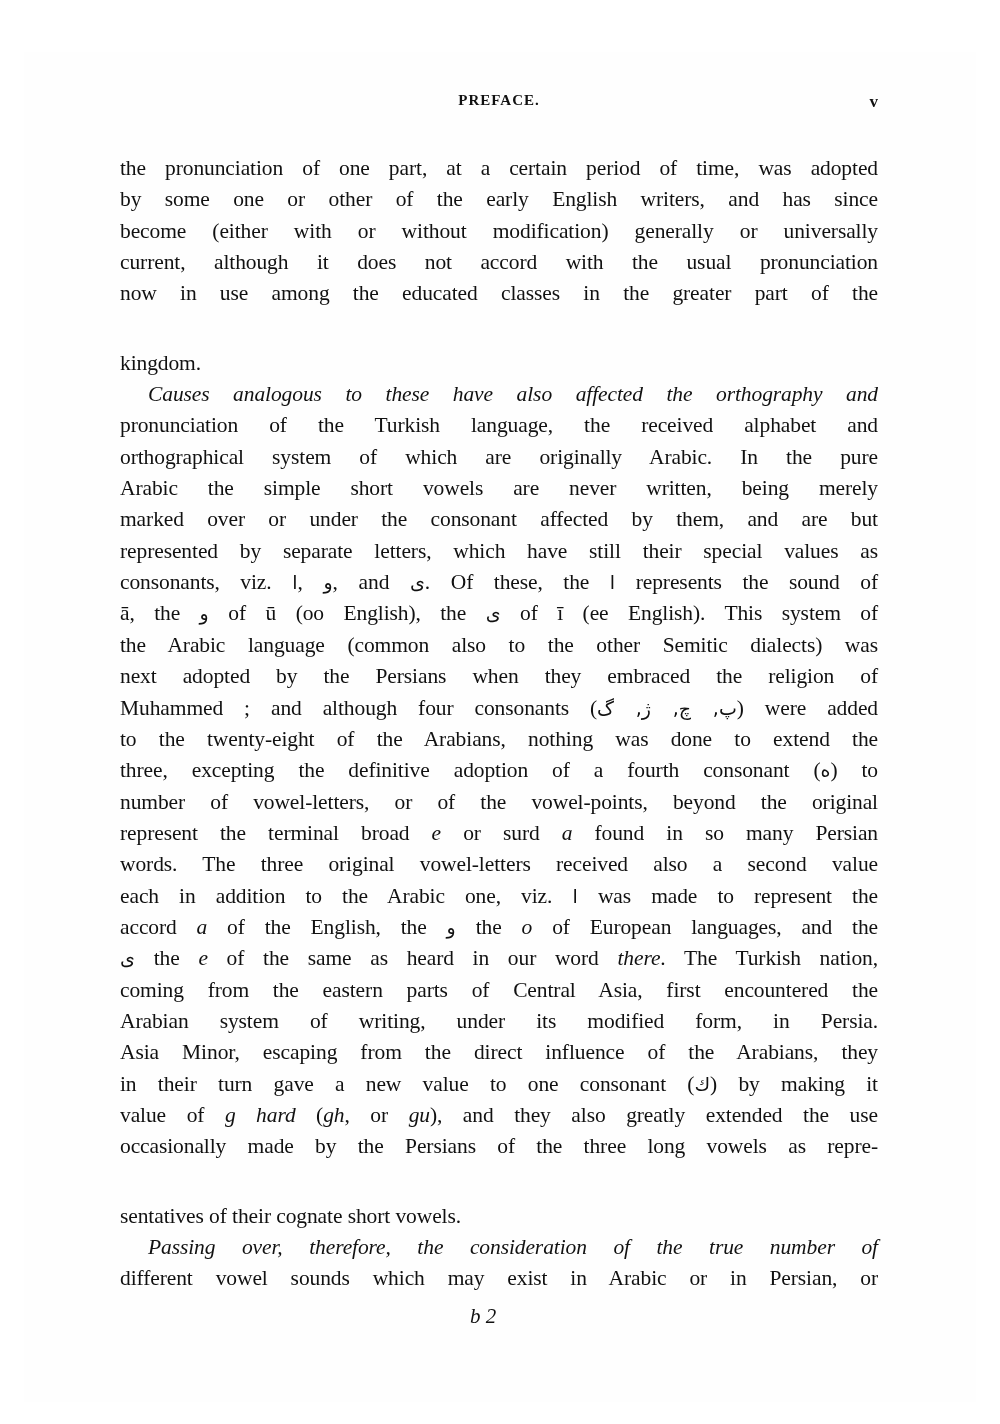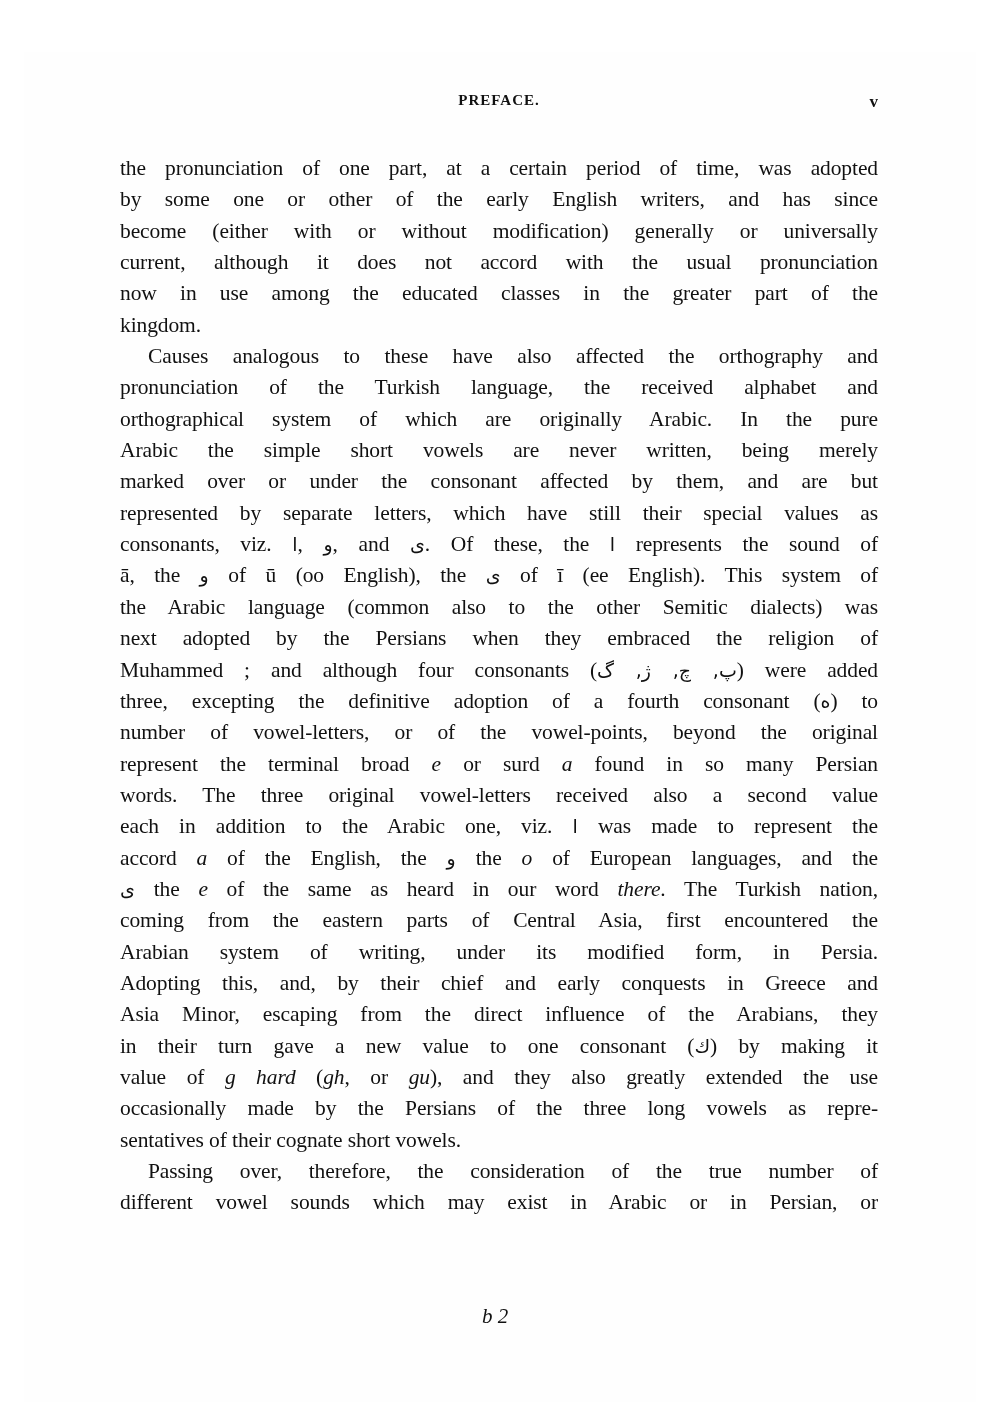--- a/index.html
+++ b/index.html
@@ -57,35 +57,37 @@
     height: 31.35px;
     line-height: 31.35px;
     font-size: 21.5px;
     white-space: nowrap;
     text-align: justify;
     text-align-last: justify;
     letter-spacing: -0.1px;
   }
   .line.last {
     text-align-last: left;
+    margin-top: 38px;
   }
   .line.indent {
     padding-left: 28px;
+    font-style: italic;
   }
   .ar {
     font-family: "DejaVu Sans", sans-serif;
     font-size: 19px;
     direction: ltr;
     unicode-bidi: isolate;
   }
   i { font-style: italic; }
   .signature {
     position: absolute;
     top: 1304px;
-    left: 116px;
+    left: 104px;
     width: 758px;
     text-align: center;
     font-size: 21px;
   }
 </style>
 </head>
 <body>
 
 <div class="page"></div>
 
@@ -107,30 +109,30 @@
   <span class="line">pronunciation of the Turkish language, the received alphabet and</span>
   <span class="line">orthographical system of which are originally Arabic. In the pure</span>
   <span class="line">Arabic the simple short vowels are never written, being merely</span>
   <span class="line">marked over or under the consonant affected by them, and are but</span>
   <span class="line">represented by separate letters, which have still their special values as</span>
   <span class="line"><span>consonants, viz. </span><span class="ar">ا</span><span>, </span><span class="ar">و</span><span>, and </span><span class="ar">ى</span><span>.  Of these, the </span><span class="ar">ا</span><span> represents the sound of</span></span>
   <span class="line"><span>ā, the </span><span class="ar">و</span><span> of ū (oo English), the </span><span class="ar">ى</span><span> of ī (ee English).  This system of</span></span>
   <span class="line">the Arabic language (common also to the other Semitic dialects) was</span>
   <span class="line">next adopted by the Persians when they embraced the religion of</span>
   <span class="line"><span>Muhammed ; and although four consonants (</span><span class="ar">پ, چ, ژ, گ</span><span>) were added</span></span>
+  <span class="line">to the twenty-eight of the Arabians, nothing was done to extend the</span>
   <span class="line"><span>three, excepting the definitive adoption of a fourth consonant (</span><span class="ar">ه</span><span>) to</span></span>
   <span class="line">number of vowel-letters, or of the vowel-points, beyond the original</span>
   <span class="line"><span>represent the terminal broad </span><i>e</i><span> or surd </span><i>a</i><span> found in so many Persian</span></span>
   <span class="line">words. The three original vowel-letters received also a second value</span>
   <span class="line"><span>each in addition to the Arabic one, viz. </span><span class="ar">ا</span><span> was made to represent the</span></span>
   <span class="line"><span>accord </span><i>a</i><span> of the English, the </span><span class="ar">و</span><span> the </span><i>o</i><span> of European languages, and the</span></span>
   <span class="line"><span class="ar">ى</span><span> the </span><i>e</i><span> of the same as heard in our word </span><i>there</i><span>.  The Turkish nation,</span></span>
   <span class="line">coming from the eastern parts of Central Asia, first encountered the</span>
   <span class="line">Arabian system of writing, under its modified form, in Persia.</span>
-  <span class="line">Adopting this, and, by their chief and early conquests in Greece and</span>
   <span class="line">Asia Minor, escaping from the direct influence of the Arabians, they</span>
   <span class="line"><span>in their turn gave a new value to one consonant (</span><span class="ar">ك</span><span>) by making it</span></span>
   <span class="line"><span>value of </span><i>g hard</i><span> (</span><i>gh</i><span>, or </span><i>gu</i><span>), and they also greatly extended the use</span></span>
   <span class="line">occasionally made by the Persians of the three long vowels as repre-</span>
   <span class="line last">sentatives of their cognate short vowels.</span>
 
   <span class="line indent">Passing over, therefore, the consideration of the true number of</span>
   <span class="line">different vowel sounds which may exist in Arabic or in Persian, or</span>
 </div>
 

